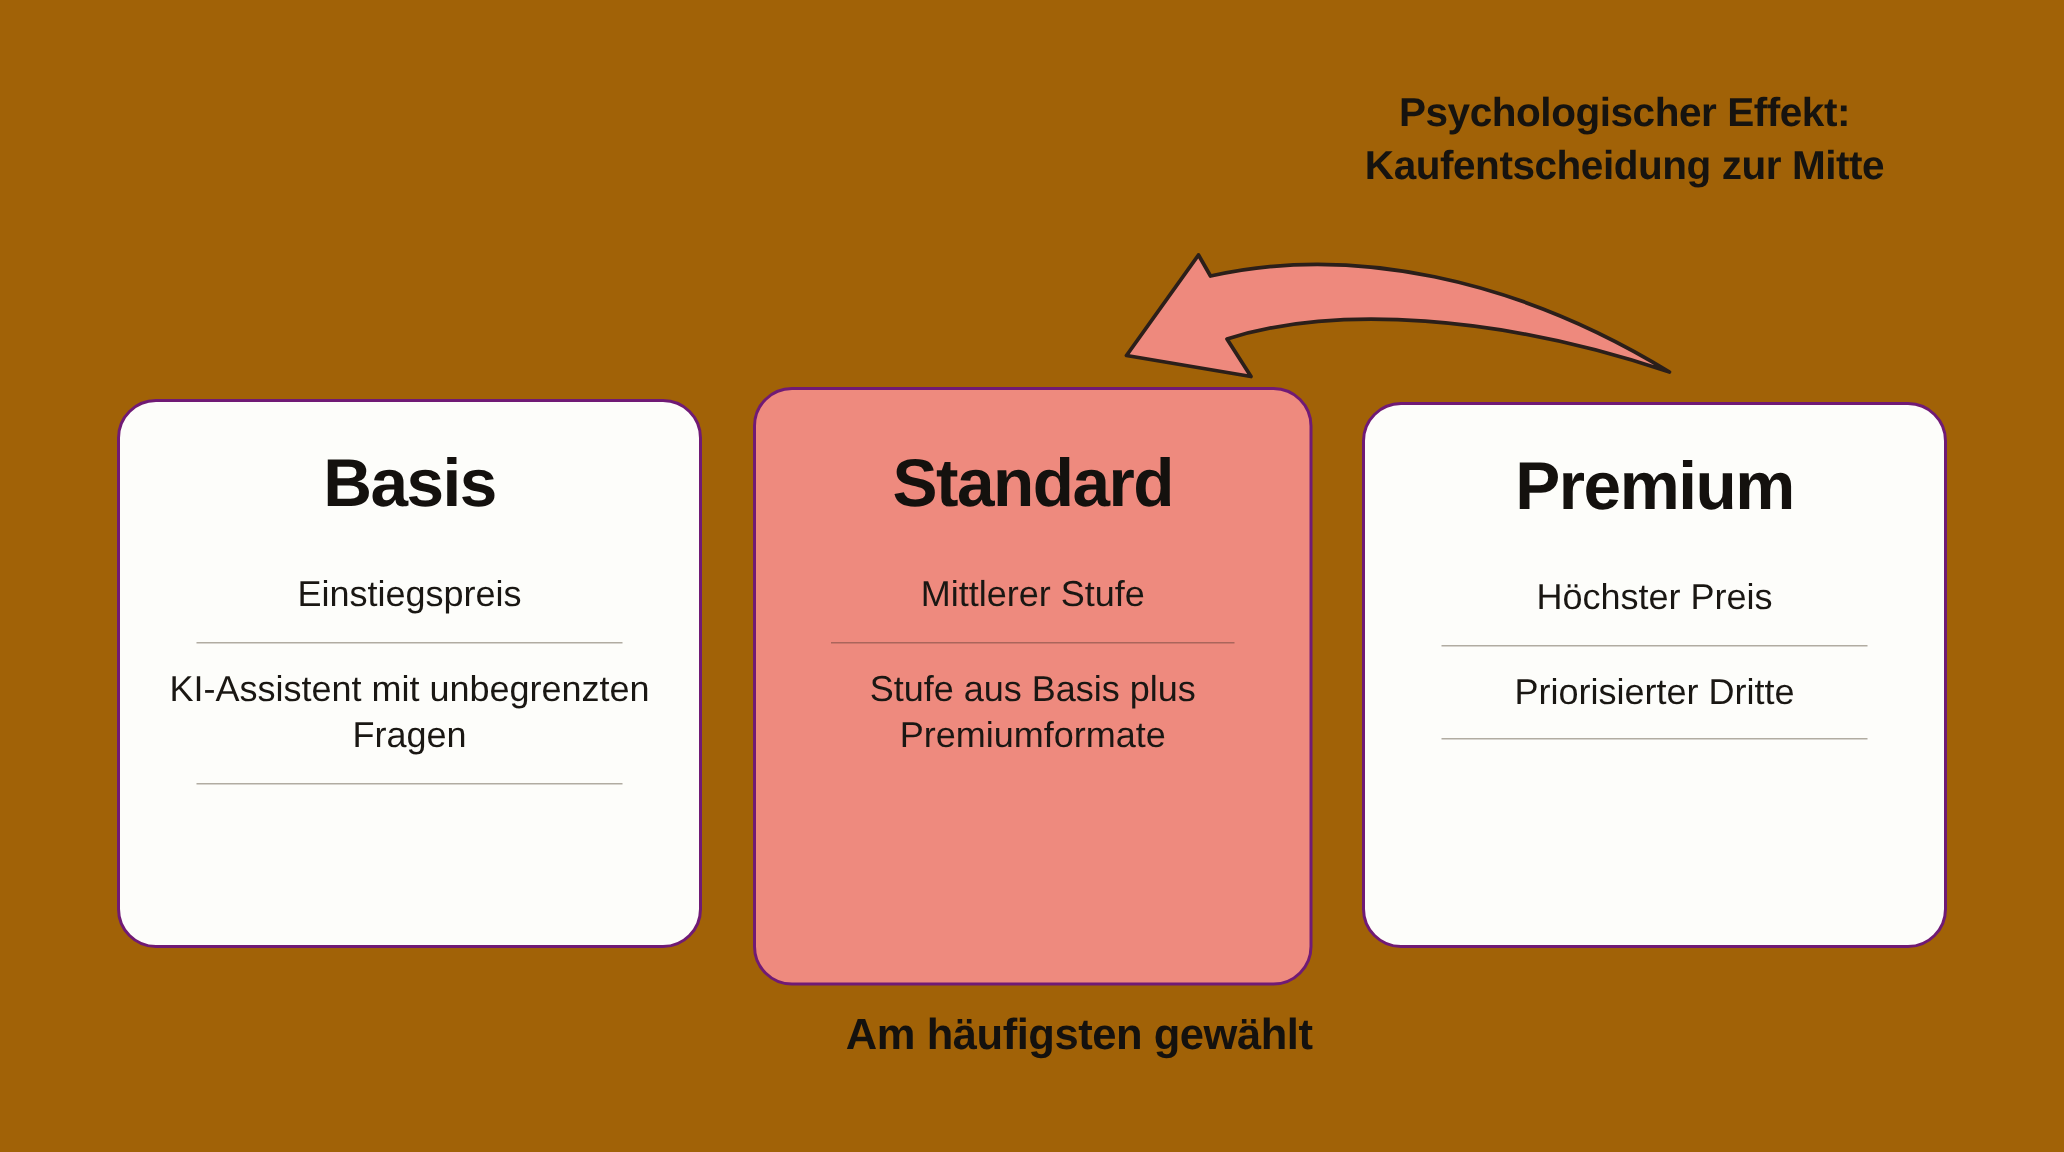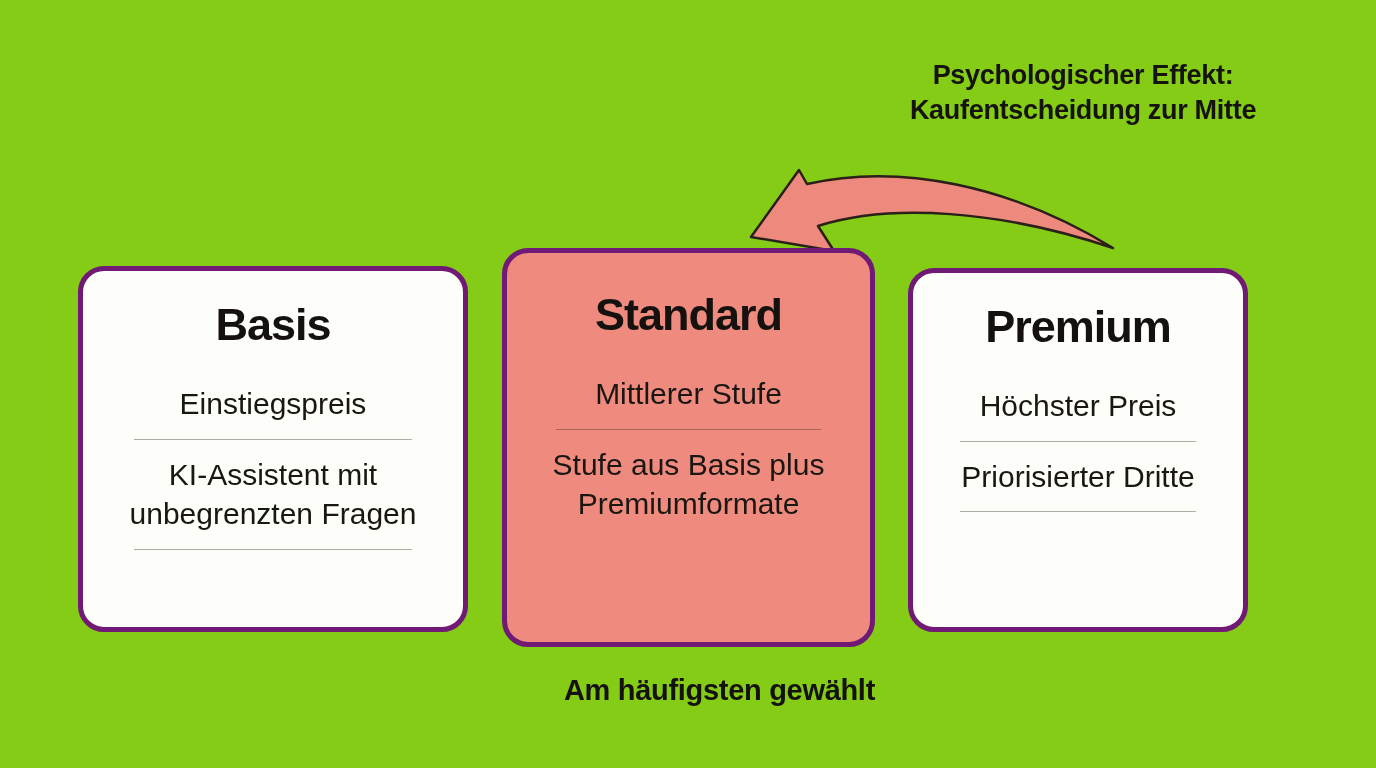--- a/index.html
+++ b/index.html
@@ -6,21 +6,21 @@
   html, body {
     margin: 0;
     padding: 0;
     background: #F0EDE5;
     font-family: "Liberation Sans", "DejaVu Sans", sans-serif;
   }
   .stage {
     position: relative;
     width: 1376px;
     height: 768px;
-    background: #84cc16;
+    background: #a16207;
     overflow: hidden;
     color: #1A1713;
   }
 
   
   .annotation {
     position: absolute;
     left: 858px;
     top: 58px;
     width: 450px;
@@ -43,44 +43,44 @@
   .arrow-layer path {
     stroke-width: 2.5;
     stroke-linejoin: round;
   }
 
   
   .card {
     position: absolute;
     box-sizing: border-box;
     background: #FDFDFA;
-    border: 5px solid #701a75;
+    border: 2px solid #701a75;
     border-radius: 26px;
     display: flex;
     flex-direction: column;
     align-items: center;
     padding: 28px 28px 0 28px;
   }
   .card--basis    { left: 78px;  top: 266px; width: 390px; height: 366px; }
-  .card--standard { left: 502px; top: 248px; width: 373px; height: 399px;
+  .card--standard { left: 502px; top: 258px; width: 373px; height: 399px;
                     background: #EE8A7E; padding-top: 36px; }
-  .card--premium  { left: 908px; top: 268px; width: 340px; height: 364px; }
+  .card--premium  { left: 908px; top: 268px; width: 390px; height: 364px; }
 
   .card-title {
     font-size: 45px;
     font-weight: 700;
     letter-spacing: -1px;
     line-height: 52px;
     margin-bottom: 18px;
     color: #14110E;
   }
   .feature {
     width: 100%;
     text-align: center;
-    font-size: 30px;
+    font-size: 24px;
     line-height: 1.32;
     padding: 15px 0;
     color: #1A1713;
   }
   .divider {
     width: 86%;
     height: 1px;
     background: #B1ACA1;
   }
   .card--standard .divider {

